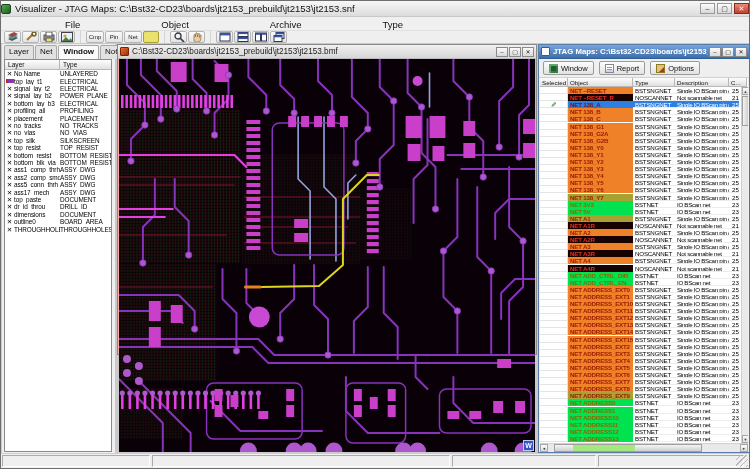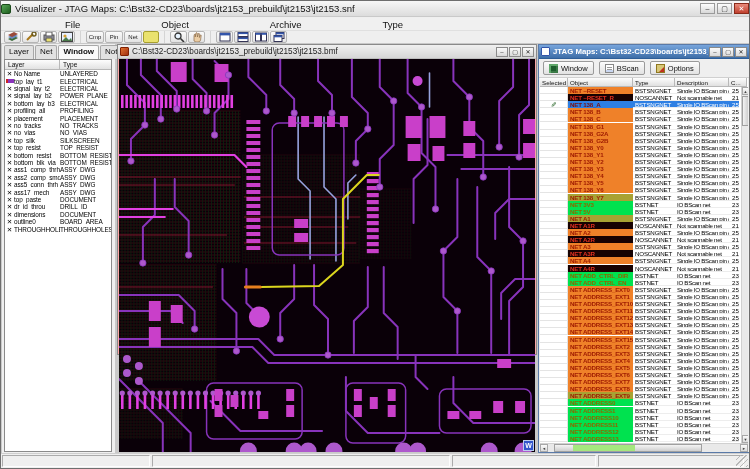--- a/index.html
+++ b/index.html
@@ -933,21 +933,21 @@
         <div class="cbtn">▢</div>
         <div class="cbtn">✕</div>
       </div>
       <div class="maps-toolbar" id="mapsToolbar">
           <div class="mt-btn">
             <div class="mi chains-i"></div>
             <div class="lbl">Window</div>
           </div>
           <div class="mt-btn">
             <div class="mi report-i"></div>
-            <div class="lbl">BScan</div>
+            <div class="lbl">Report</div>
           </div>
           <div class="mt-btn">
             <div class="mi archive-i"></div>
             <div class="lbl">Options</div>
           </div>
         </div>
       <div class="nets">
         <div class="nets-header" id="netsHeader">
             <div class="nh-cell" style="width: 28px;">Selected</div>
             <div class="nh-cell" style="width: 65px;">Object</div>

